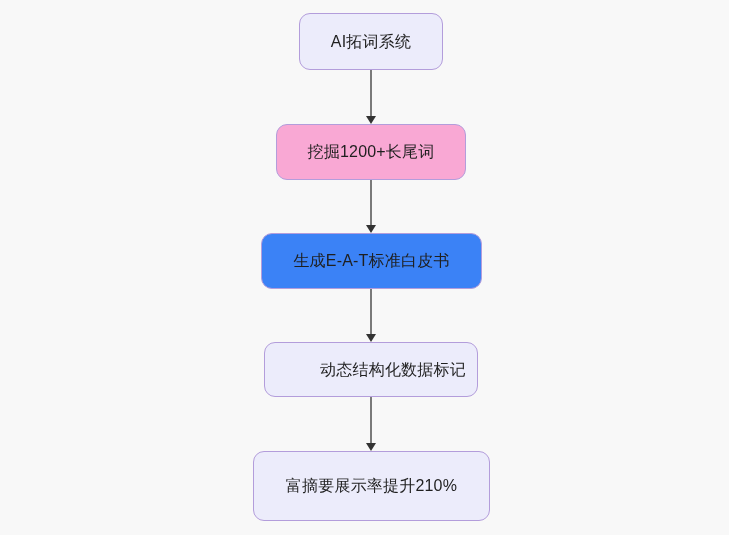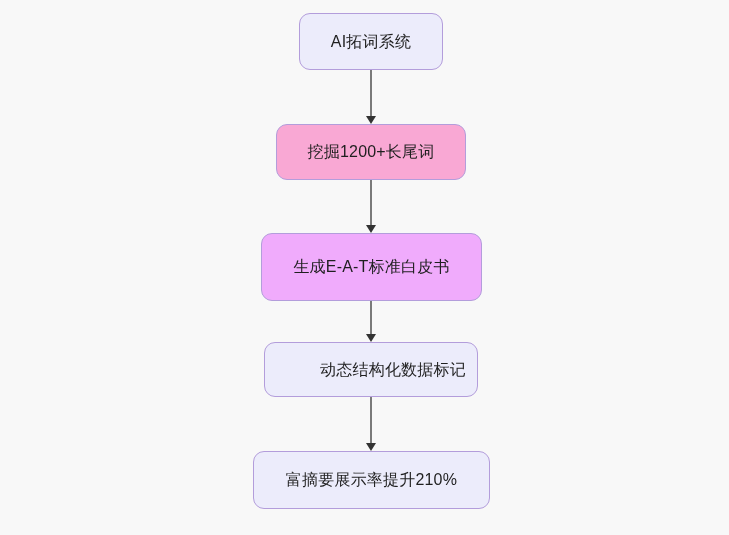--- a/index.html
+++ b/index.html
@@ -84,23 +84,23 @@
     <div class="edge-line" style="height: 48px; background: rgb(122, 122, 122);"></div>
     <div class="edge-arrow" style="top: 46px; border-top-color: rgb(51, 51, 51);"></div>
   </div>
 
   <div class="node" style="left: 299px; top: 13px; width: 144px; height: 57px; background: rgb(236, 236, 251); border-color: rgb(179, 157, 219); color: rgb(31, 31, 31);">
     <span class="node-label">AI拓词系统</span>
   </div>
   <div class="node" style="left: 276px; top: 124px; width: 190px; height: 56px; background: #f9a8d4; border-color: rgb(179, 157, 219); color: rgb(31, 31, 31);">
     <span class="node-label">挖掘1200+长尾词</span>
   </div>
-  <div class="node" style="left: 261px; top: 233px; width: 221px; height: 68px; background: #f0abfc; border-color: rgb(179, 157, 219); color: rgb(31, 31, 31);">
+  <div class="node" style="left: 261px; top: 233px; width: 221px; height: 56px; background: #3b82f6; border-color: rgb(179, 157, 219); color: rgb(31, 31, 31);">
     <span class="node-label">生成E-A-T标准白皮书</span>
   </div>
   <div class="node" style="left: 264px; top: 342px; width: 214px; height: 55px; background: rgb(236, 236, 251); border-color: rgb(179, 157, 219); color: rgb(31, 31, 31); padding-left: 44px;">
     <span class="node-label">动态结构化数据标记</span>
   </div>
-  <div class="node" style="left: 253px; top: 451px; width: 237px; height: 58px; background: rgb(236, 236, 251); border-color: rgb(179, 157, 219); color: rgb(31, 31, 31);">
+  <div class="node" style="left: 253px; top: 451px; width: 237px; height: 70px; background: rgb(236, 236, 251); border-color: rgb(179, 157, 219); color: rgb(31, 31, 31);">
     <span class="node-label">富摘要展示率提升210%</span>
   </div>
 
 </div>
 
 </body></html>

